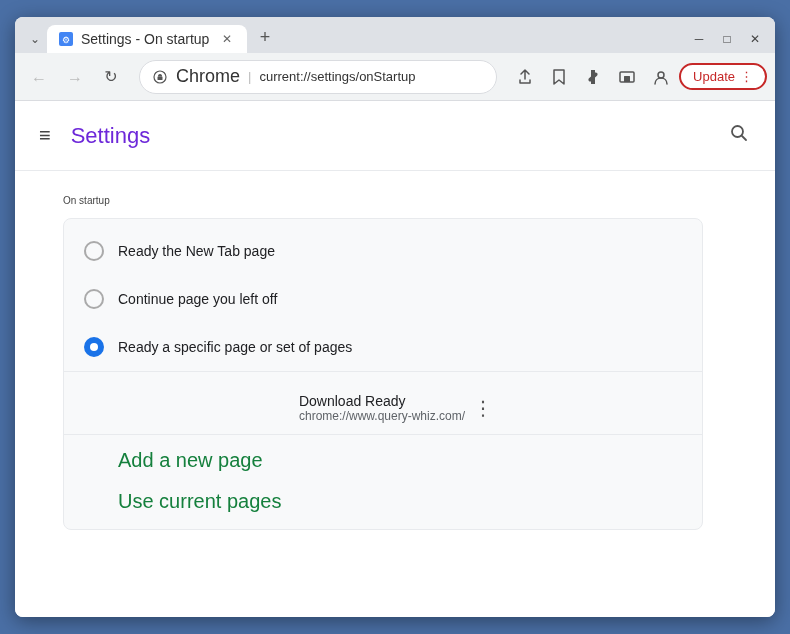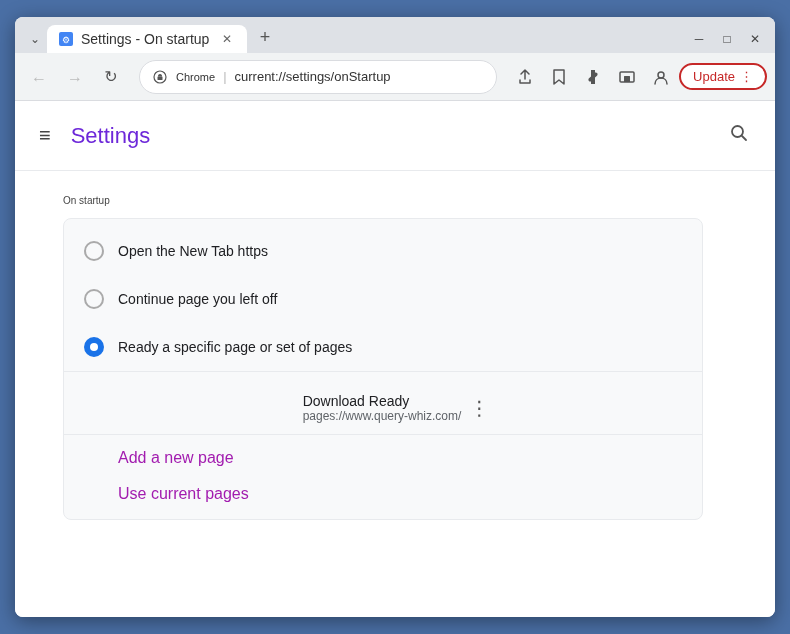--- a/index.html
+++ b/index.html
@@ -157,21 +157,21 @@
       height: 16px;
       display: flex;
       align-items: center;
       justify-content: center;
       font-size: 13px;
       color: #555;
       flex-shrink: 0;
     }
 
     .address-chrome-label {
-      font-size: 11px;
+      font-size: 18px;
       color: #333;
       font-weight: 500;
     }
 
     .address-separator {
       color: #bbb;
       font-size: 13px;
     }
 
     .address-url {
@@ -350,22 +350,22 @@
       padding: 4px 8px;
       border-radius: 4px;
     }
 
     
     .link-option {
       padding: 14px 20px 14px 54px;
     }
 
     .link-text {
-      font-size: 16px;
-      color: #a21caf;
+      font-size: 20px;
+      color: #15803d;
       cursor: pointer;
       text-decoration: none;
     }
   </style>
 </head>
 <body>
 
 <div class="window">
 
   <div class="titlebar">
@@ -460,37 +460,37 @@
         </div>
       </div>
 
       <div class="page-body">
         <div class="section-title">On startup</div>
 
         <div class="options-card">
 
           <div class="radio-option">
             <div class="radio-circle"></div>
-            <span class="radio-label">Open the New Tab https</span>
+            <span class="radio-label">Ready the New Tab page</span>
           </div>
 
           <div class="radio-option">
             <div class="radio-circle"></div>
             <span class="radio-label">Continue page you left off</span>
           </div>
 
           <div class="radio-option">
             <div class="radio-circle selected"></div>
             <span class="radio-label">Ready a specific page or set of pages</span>
           </div>
 
           <div class="page-entry">
             <div class="page-entry-info">
               <div class="page-entry-name">Download Ready</div>
-              <div class="page-entry-url">pages://www.query-whiz.com/</div>
+              <div class="page-entry-url">chrome://www.query-whiz.com/</div>
             </div>
             <div class="page-entry-menu">⋮</div>
           </div>
 
           <div class="link-option" style="border-top: 1px solid #e8eaed; padding-top: 14px;">
             <a class="link-text" href="#">Add a new page</a>
           </div>
 
           <div class="link-option" style="padding-top: 4px; padding-bottom: 8px;">
             <a class="link-text" href="#">Use current pages</a>

